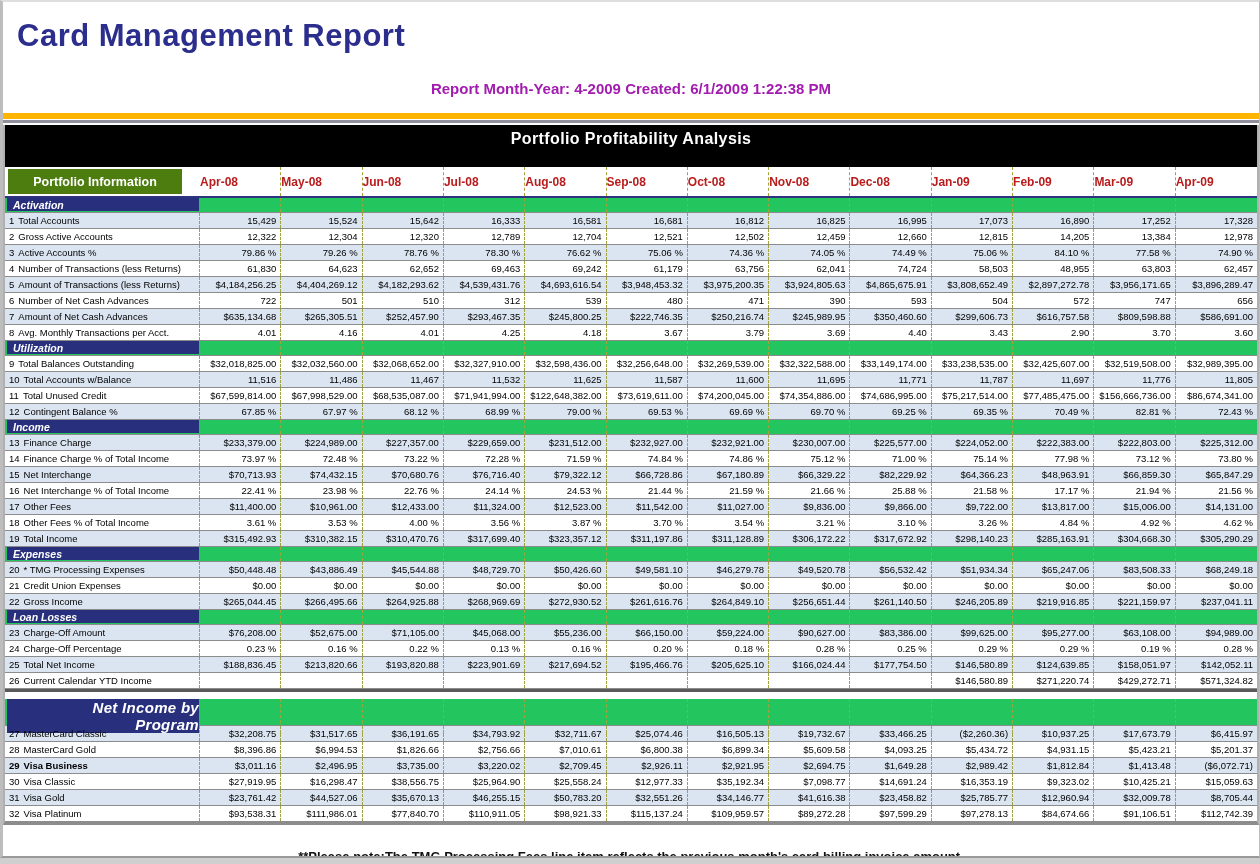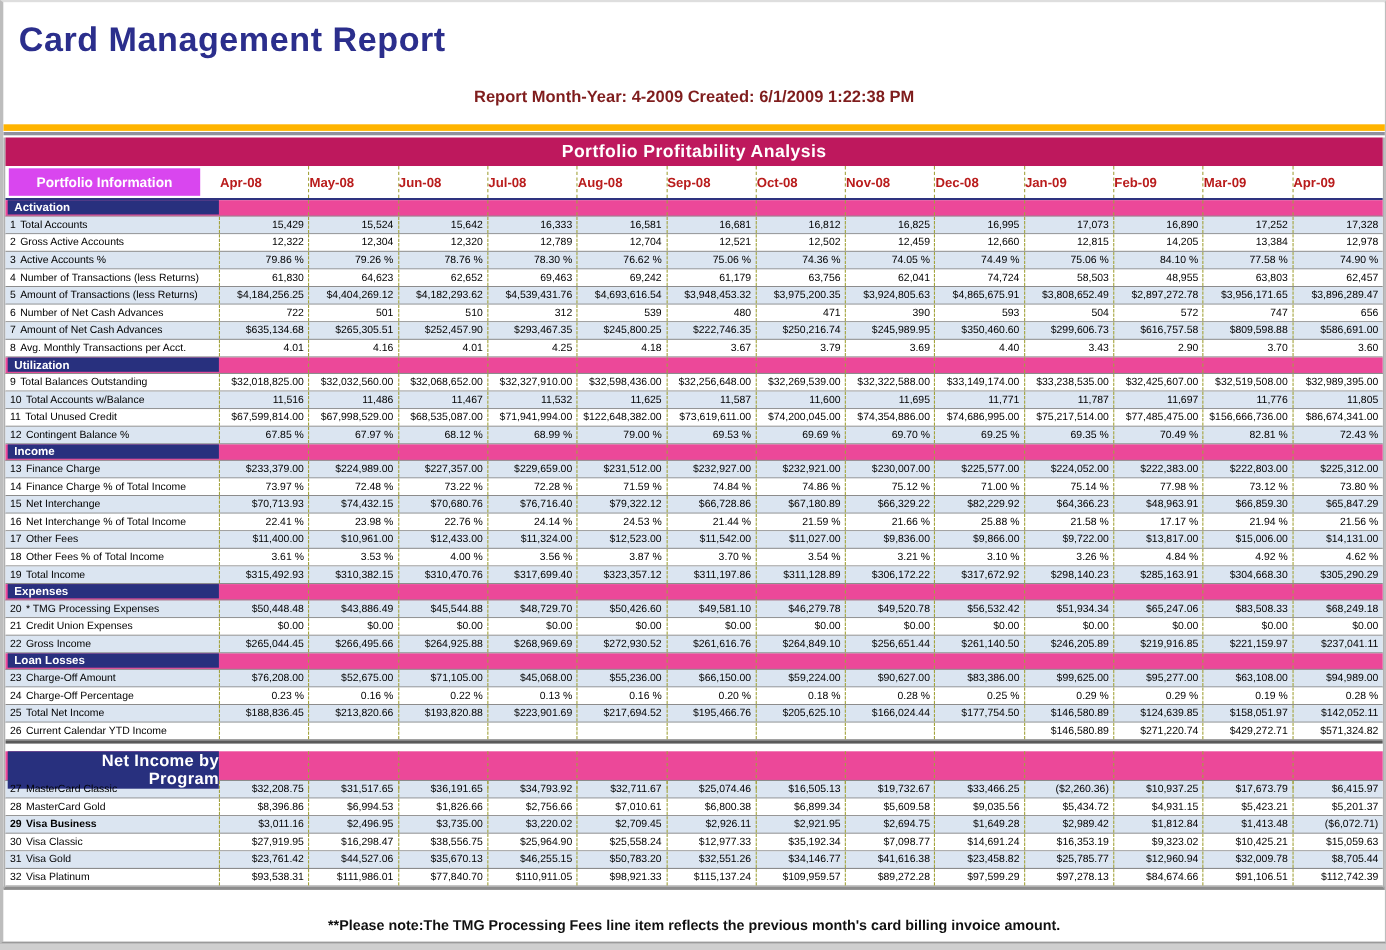--- a/index.html
+++ b/index.html
@@ -9,43 +9,43 @@
     position:relative; margin:0;
     border-left:3px solid #bdbdbd; border-top:2px solid #dedede; border-right:1px solid #bdbdbd;
     border-bottom:2px solid #9a9a9a;
     font-family:"Liberation Sans", sans-serif;
   }
   .report-title {
     margin:16px 0 0 14px; font-size:31px; font-weight:600; letter-spacing:0.5px;
     color:#2b2e8c;
   }
   .report-subtitle {
-    margin-top:26px; text-align:center; font-size:15px; font-weight:bold; color:#7f1d1d;
+    margin-top:26px; text-align:center; font-size:15px; font-weight:bold; color:#a21caf;
   }
   .accent-bar { margin-top:16px; height:6px; background:#ffb400; }
   .accent-underline { height:3px; background:#90909c; margin-top:1px; }
   .table-wrap {
     margin-top:2px;
     border-left:2px solid #b0b0b0; border-right:2px solid #b0b0b0; border-bottom:3px solid #8c8c8c;
   }
   .band {
-    height:26px; line-height:27px; background:#be185d; color:#ffffff; text-align:center;
+    height:42px; line-height:27px; background:#000000; color:#ffffff; text-align:center;
     font-size:16px; font-weight:bold; letter-spacing:0.4px;
   }
   .hrow, .secrow, .drow { display:grid; grid-template-columns:195px repeat(13, 1fr); }
   .hrow { border-bottom:2px solid #2e337f; background:#ffffff; }
   .hlabel {
-    background:#d946ef; color:#ffffff; font-weight:bold; font-size:12.5px;
+    background:#4d7c0f; color:#ffffff; font-weight:bold; font-size:12.5px;
     display:flex; align-items:center; justify-content:center; margin:2px 18px 2px 3px;
   }
   .hmonth {
     font-weight:bold; color:#b91c1c; font-size:12px; text-align:left;
     padding:8px 0 7px 0; border-right:1px dashed #a3a33c;
   }
-  .secrow { height:15px; border-bottom:1px solid #8c8c8c; background:#ec4899; }
+  .secrow { height:15px; border-bottom:1px solid #8c8c8c; background:#22c55e;font-style:italic; }
   .secrow.large { height:27px;text-align:right; }
   .secbox {
     background:#28307e; color:#ffffff; font-weight:bold; font-size:10.5px;
     display:flex; align-items:center; padding-left:6px; margin:0 1px 1px 2px;
   }
   .secrow.large .secbox { font-size:15px; padding-left:24px; letter-spacing:0.3px; }
   .seccell { border-right:1px dashed #a3a33c; }
   .gaprow { height:10px; background:#ffffff; border-top:3px solid #5a5a5a; }
   .drow { height:16px; border-bottom:1px solid #8c8c8c; }
   .drow.blue { background:#dbe5f1; }
@@ -624,21 +624,21 @@
         <div class="drow white">
           <div class="lab"><div class="rownum">28</div>MasterCard Gold</div>
           <div class="val">$8,396.86</div>
           <div class="val">$6,994.53</div>
           <div class="val">$1,826.66</div>
           <div class="val">$2,756.66</div>
           <div class="val">$7,010.61</div>
           <div class="val">$6,800.38</div>
           <div class="val">$6,899.34</div>
           <div class="val">$5,609.58</div>
-          <div class="val">$9,035.56</div>
+          <div class="val">$4,093.25</div>
           <div class="val">$5,434.72</div>
           <div class="val">$4,931.15</div>
           <div class="val">$5,423.21</div>
           <div class="val">$5,201.37</div>
         </div>
         <div class="drow blue boldrow">
           <div class="lab"><div class="rownum">29</div>Visa Business</div>
           <div class="val">$3,011.16</div>
           <div class="val">$2,496.95</div>
           <div class="val">$3,735.00</div>

